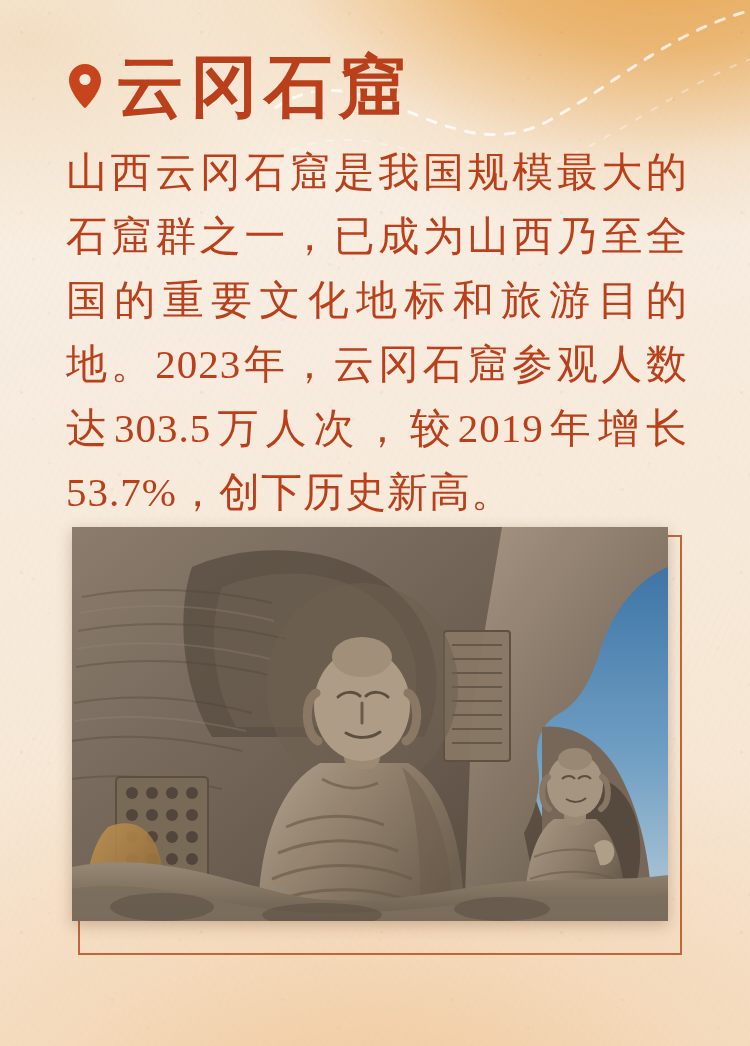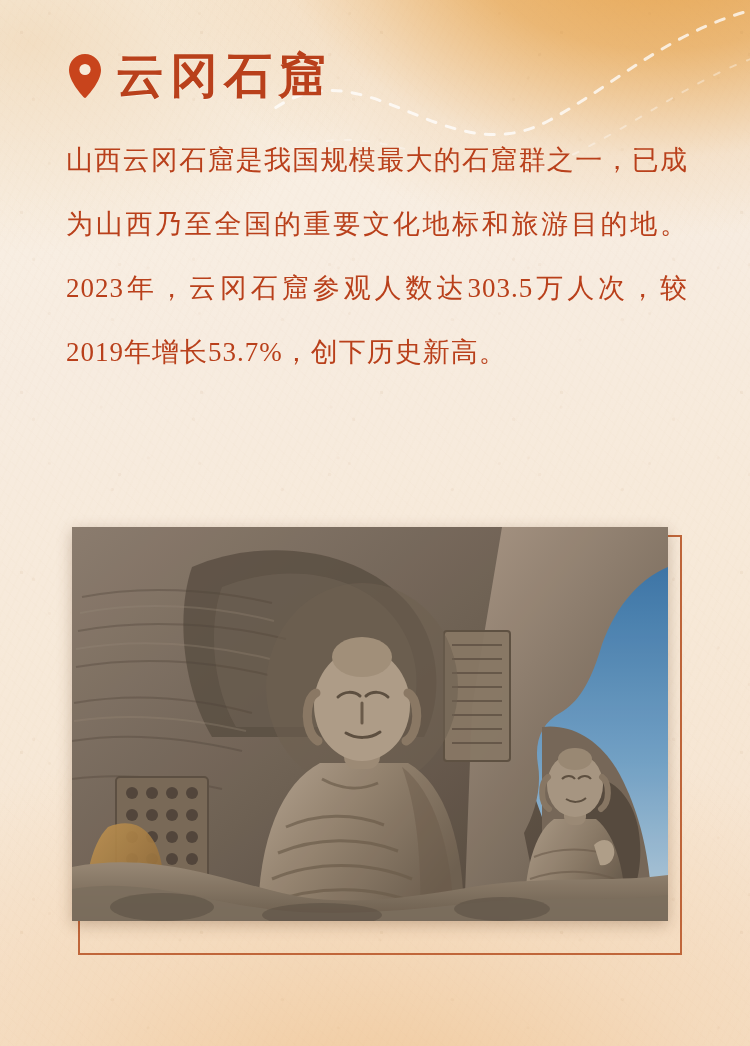--- a/index.html
+++ b/index.html
@@ -63,35 +63,35 @@
     align-items: center;
     gap: 14px;
   }
   .pin-icon {
     width: 34px;
     height: 46px;
     flex: none;
   }
   .title {
     font-family: Liberation Sans, sans-serif;
-    font-size: 48px;
+    font-size: 68px;
     font-weight: bold;
     letter-spacing: 6px;
     color: #b9401b;
     line-height: 1;
     text-shadow: 0 1px 0 rgba(255,255,255,0.35);
   }
 
   .body-text {
     position: absolute;
     left: 66px;
-    top: 128px;
+    top: 140px;
     width: 622px;
     font-family: "Liberation Serif", serif;
-    font-size: 27px;
+    font-size: 41px;
     line-height: 64px;
     letter-spacing: 1px;
     color: #b9401b;
     text-align: justify;
     text-justify: inter-character;
   }
 
   .photo-frame {
     position: absolute;
     left: 78px;

